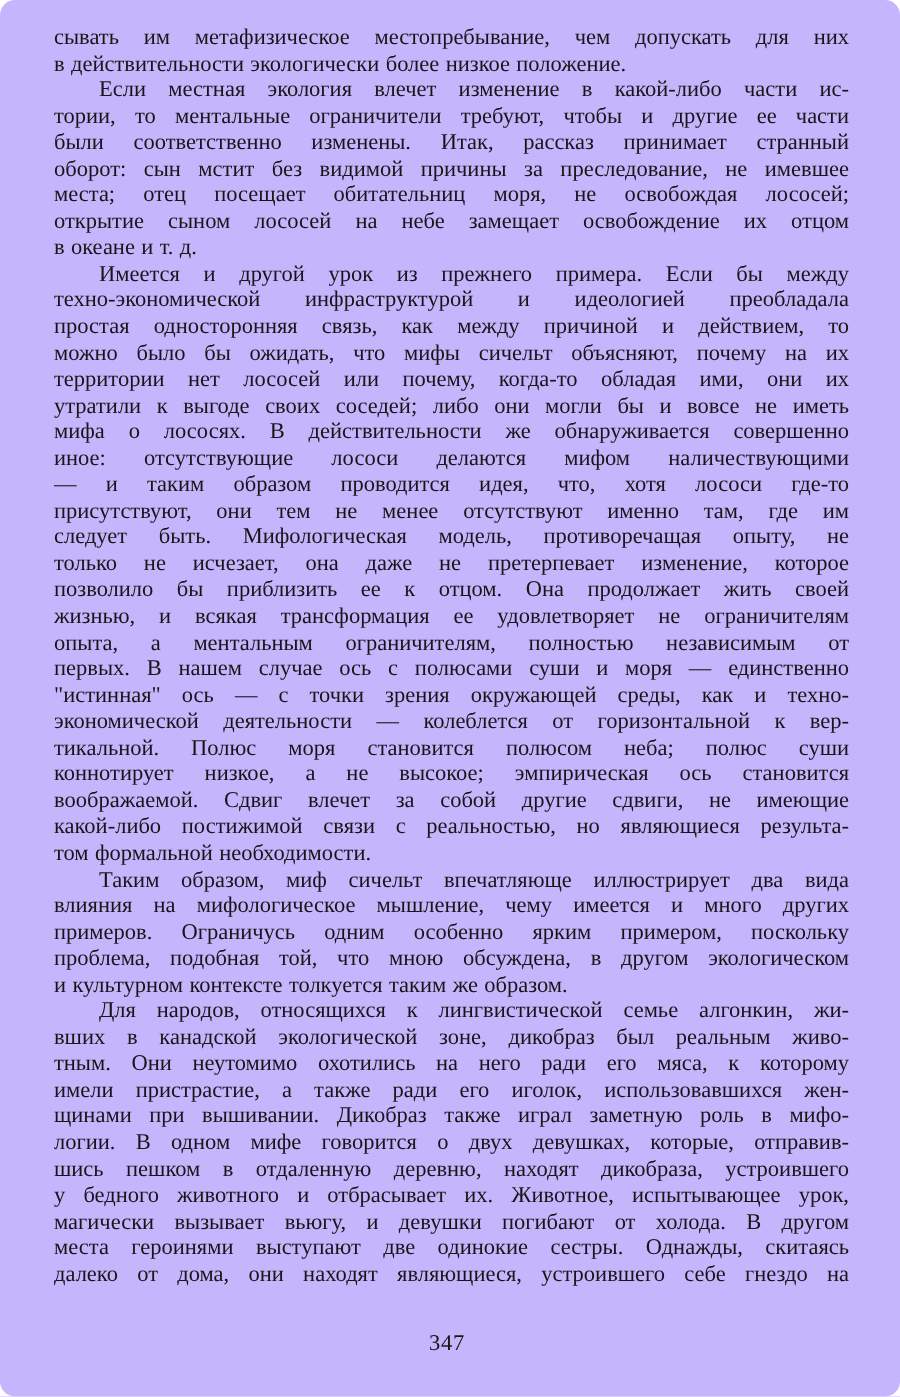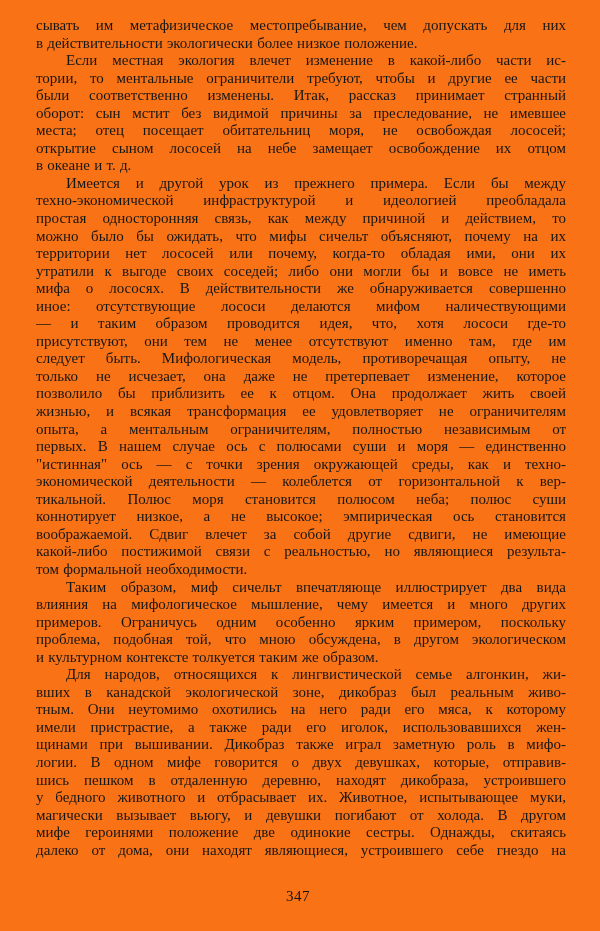--- a/index.html
+++ b/index.html
@@ -49,21 +49,21 @@
     right: 4px;
     top: 888px;
     text-align: center;
     font-size: 15px;
     letter-spacing: 0.5px;
   }
 </style>
 </head>
 <body>
 
-<div class="page" style="background: #f97316; color: rgb(22, 22, 22);">
+<div class="page" style="background: #c4b5fd; color: rgb(22, 22, 22); border-radius: 10px;">
   <div class="text-block">
       <div class="paragraph">
         <div class="line">сывать им метафизическое местопребывание, чем допускать для них</div>
         <div class="line endline">в действительности экологически более низкое положение.</div>
       </div>
       <div class="paragraph">
         <div class="line indent">Если местная экология влечет изменение в какой-либо части ис-</div>
         <div class="line">тории, то ментальные ограничители требуют, чтобы и другие ее части</div>
         <div class="line">были соответственно изменены. Итак, рассказ принимает странный</div>
         <div class="line">оборот: сын мстит без видимой причины за преследование, не имевшее</div>
@@ -104,20 +104,20 @@
         <div class="line endline">и культурном контексте толкуется таким же образом.</div>
       </div>
       <div class="paragraph">
         <div class="line indent">Для народов, относящихся к лингвистической семье алгонкин, жи-</div>
         <div class="line">вших в канадской экологической зоне, дикобраз был реальным живо-</div>
         <div class="line">тным. Они неутомимо охотились на него ради его мяса, к которому</div>
         <div class="line">имели пристрастие, а также ради его иголок, использовавшихся жен-</div>
         <div class="line">щинами при вышивании. Дикобраз также играл заметную роль в мифо-</div>
         <div class="line">логии. В одном мифе говорится о двух девушках, которые, отправив-</div>
         <div class="line">шись пешком в отдаленную деревню, находят дикобраза, устроившего</div>
-        <div class="line">у бедного животного и отбрасывает их. Животное, испытывающее муки,</div>
+        <div class="line">у бедного животного и отбрасывает их. Животное, испытывающее урок,</div>
         <div class="line">магически вызывает вьюгу, и девушки погибают от холода. В другом</div>
-        <div class="line">мифе героинями положение две одинокие сестры. Однажды, скитаясь</div>
+        <div class="line">места героинями выступают две одинокие сестры. Однажды, скитаясь</div>
         <div class="line">далеко от дома, они находят являющиеся, устроившего себе гнездо на</div>
       </div>
     </div>
   <div class="page-number">347</div>
 </div>
 
 </body></html>

